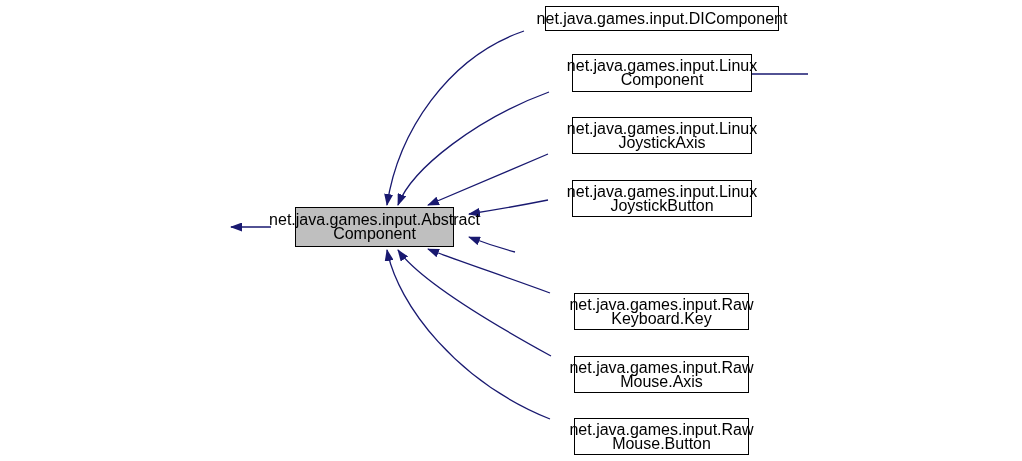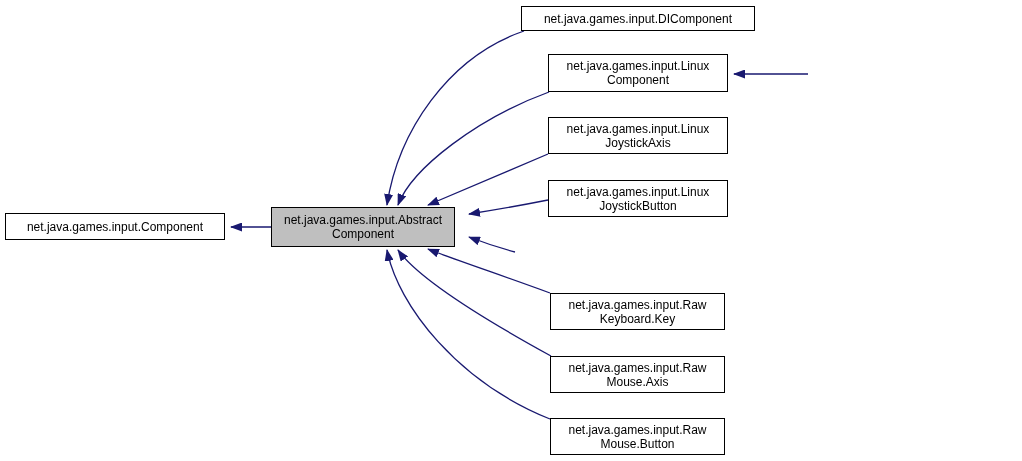--- a/index.html
+++ b/index.html
@@ -19,28 +19,29 @@
   }
   #edge-layer{position:absolute;left:0;top:0;width:1022px;height:461px;}
   .edge{stroke:var(--edge-color);stroke-width:1.3;fill:none;}
   .arrowhead{fill:var(--edge-color);}
   .node{
     position:absolute;
     box-sizing:border-box;
     background:var(--node-fill);
     border:1px solid var(--node-border);
     color:#000;
-    font-size:12px;
+    font-size:16px;
     line-height:14px;
     text-align:center;
     white-space:pre-line;
     display:flex;
     align-items:center;
     justify-content:center;
     cursor:pointer;
+    margin-left:24px;
   }
   .node.current{
     background:var(--current-node-fill);
     cursor:default;
   }
 </style>
 </head>
 <body>
 
 <div id="diagram">
@@ -56,23 +57,22 @@
     <path class="edge" marker-end="url(#arrowhead)" d="M 549,92 C 478,118 412,168 398,205"></path>
     <path class="edge" marker-end="url(#arrowhead)" d="M 548,154 C 506,172 450,196 428,205"></path>
     <path class="edge" marker-end="url(#arrowhead)" d="M 548,200 C 518,206 488,211 469,214"></path>
     <path class="edge" marker-end="url(#arrowhead)" d="M 515,252 C 500,248 482,242 469,237"></path>
     <path class="edge" marker-end="url(#arrowhead)" d="M 550,293 C 498,274 453,259 428,249"></path>
     <path class="edge" marker-end="url(#arrowhead)" d="M 551,356 C 478,316 418,278 398,250"></path>
     <path class="edge" marker-end="url(#arrowhead)" d="M 550,419 C 458,382 398,306 387,250"></path>
     <path class="edge" marker-end="url(#arrowhead)" d="M 808,74 L 734,74"></path>
   </svg>
 
-  <div class="node" style="left:5px;top:213px;width:220px;height:27px">net.java.games.input.Component</div>
 
-  <div class="node current" style="left:271px;top:207px;width:184px;height:40px">net.java.games.input.Abstract
+  <div class="node current" style="left:271px;top:207px;width:159px;height:40px">net.java.games.input.Abstract
 Component</div>
 
   <div class="node" style="left:521px;top:6px;width:234px;height:25px">net.java.games.input.DIComponent</div>
 
   <div class="node" style="left:548px;top:54px;width:180px;height:38px">net.java.games.input.Linux
 Component</div>
 
 
   <div class="node" style="left:548px;top:117px;width:180px;height:37px">net.java.games.input.Linux
 JoystickAxis</div>

